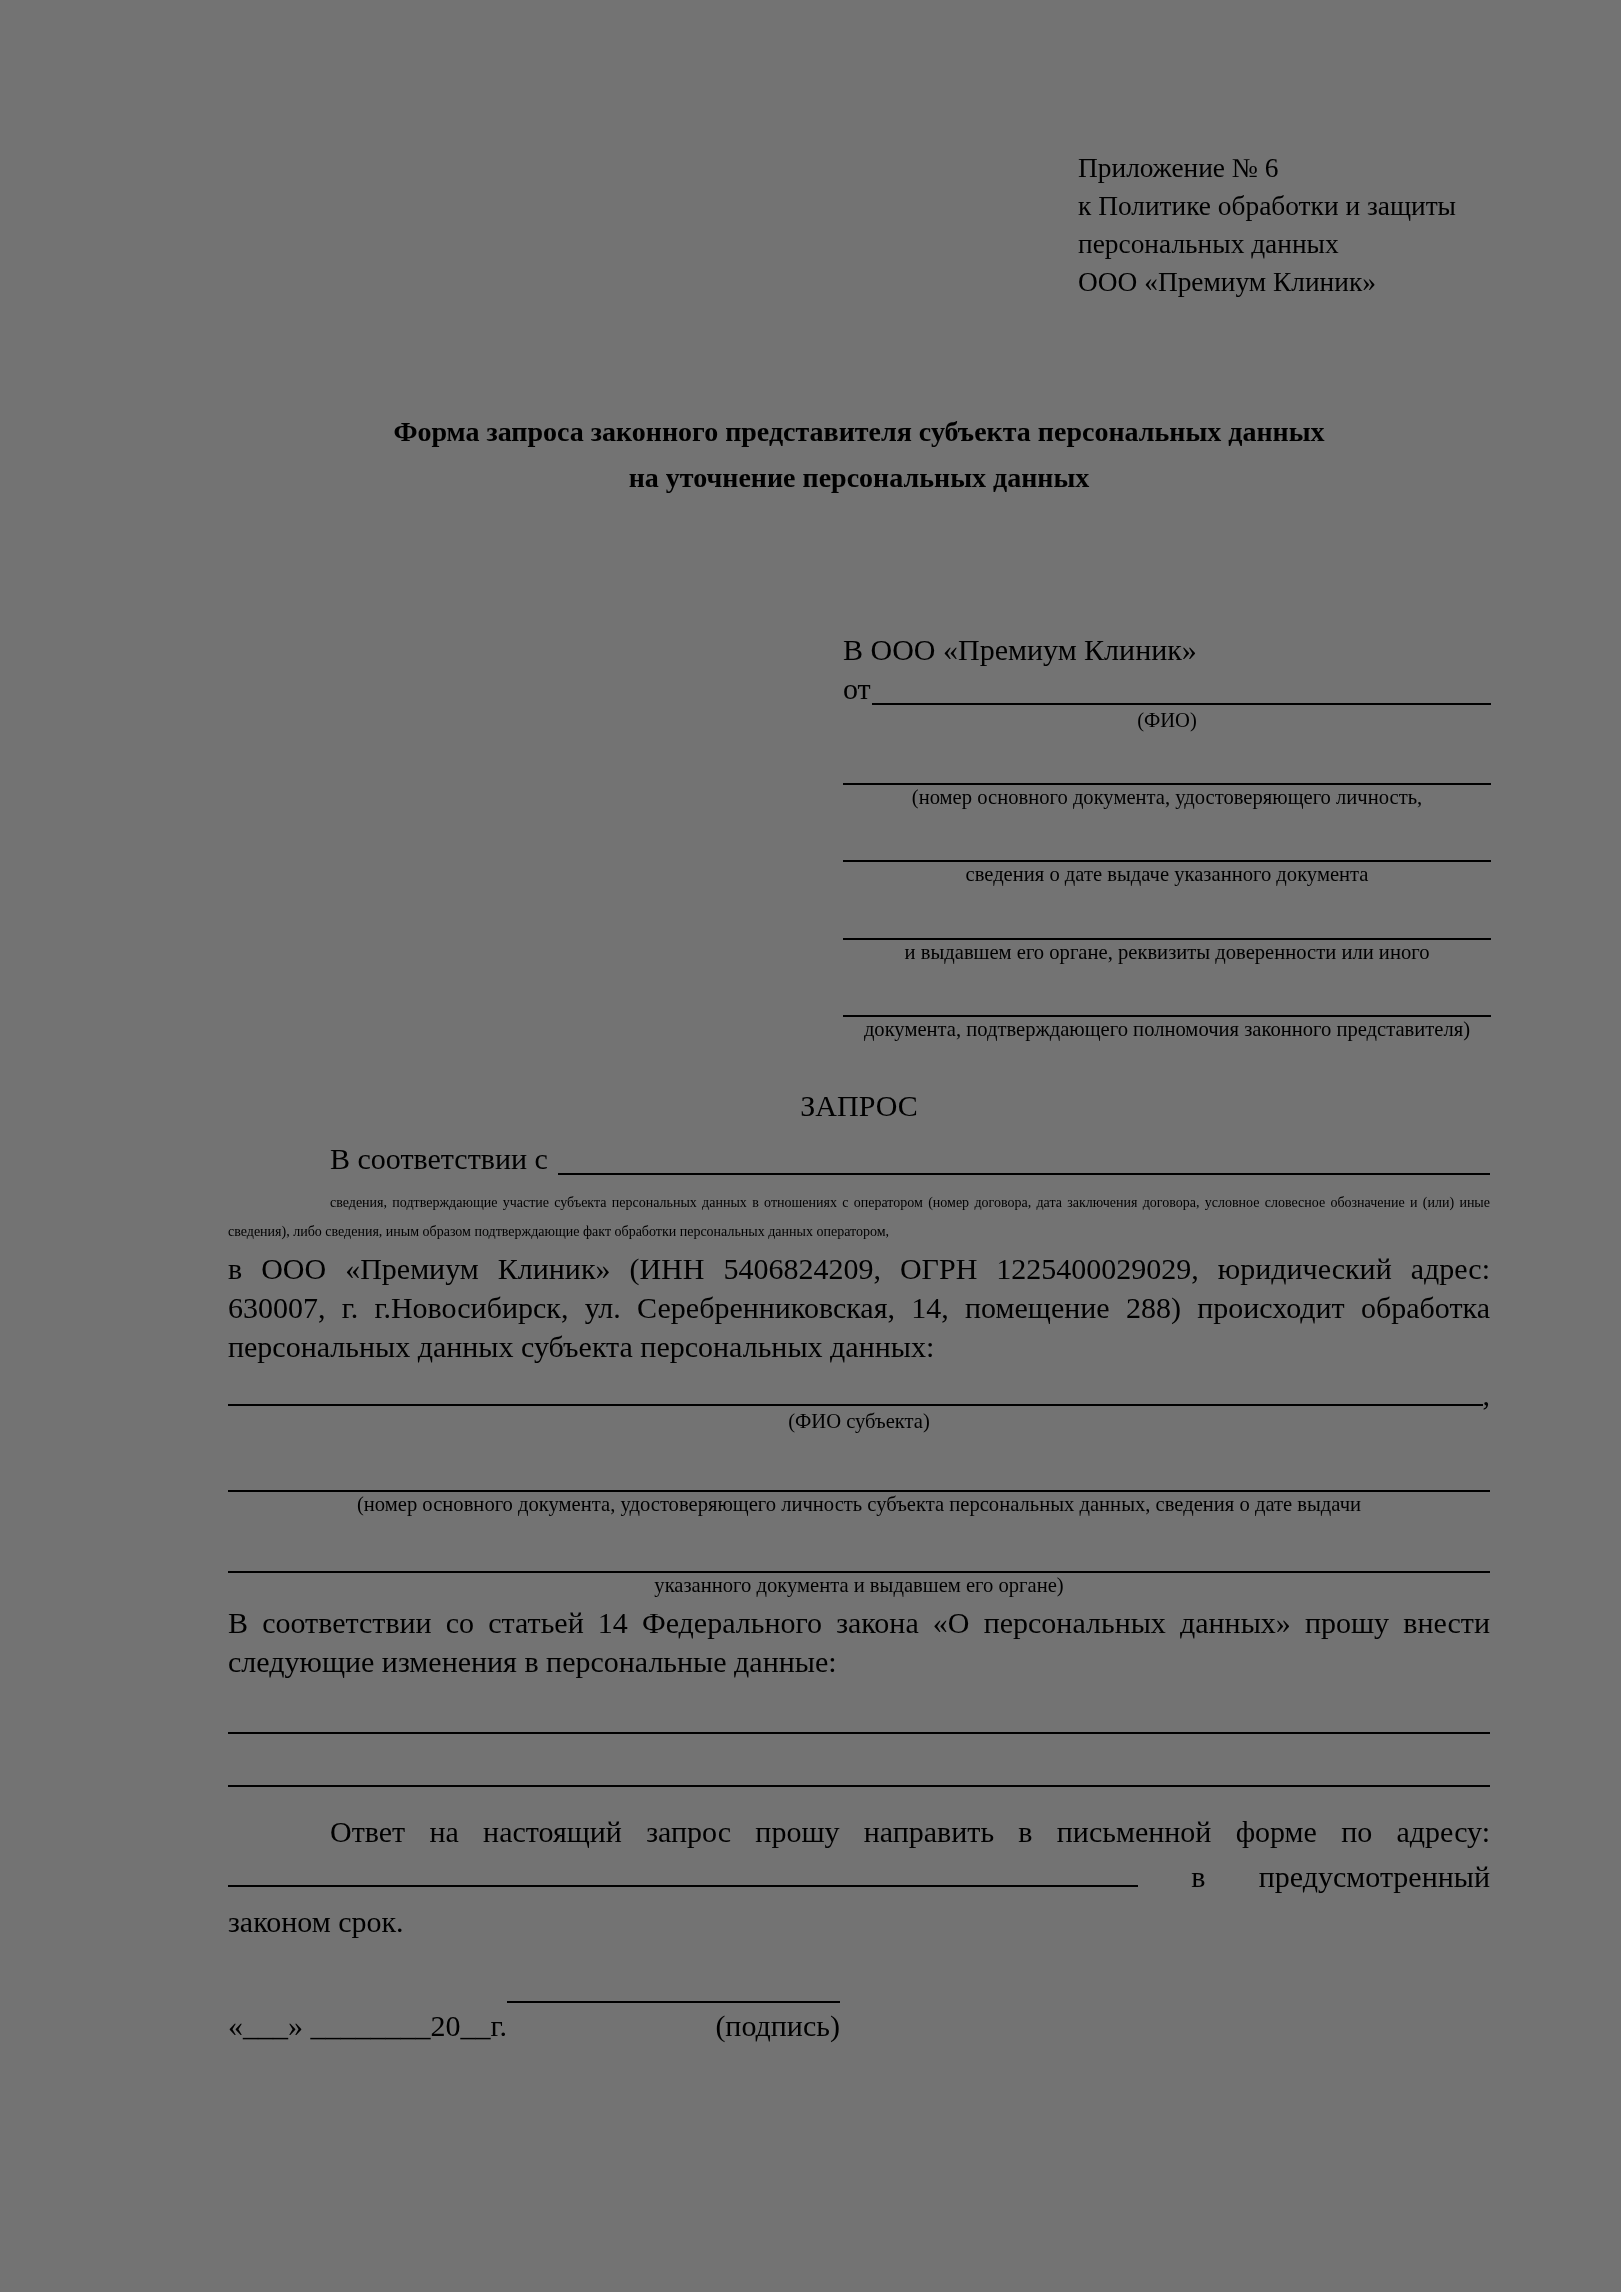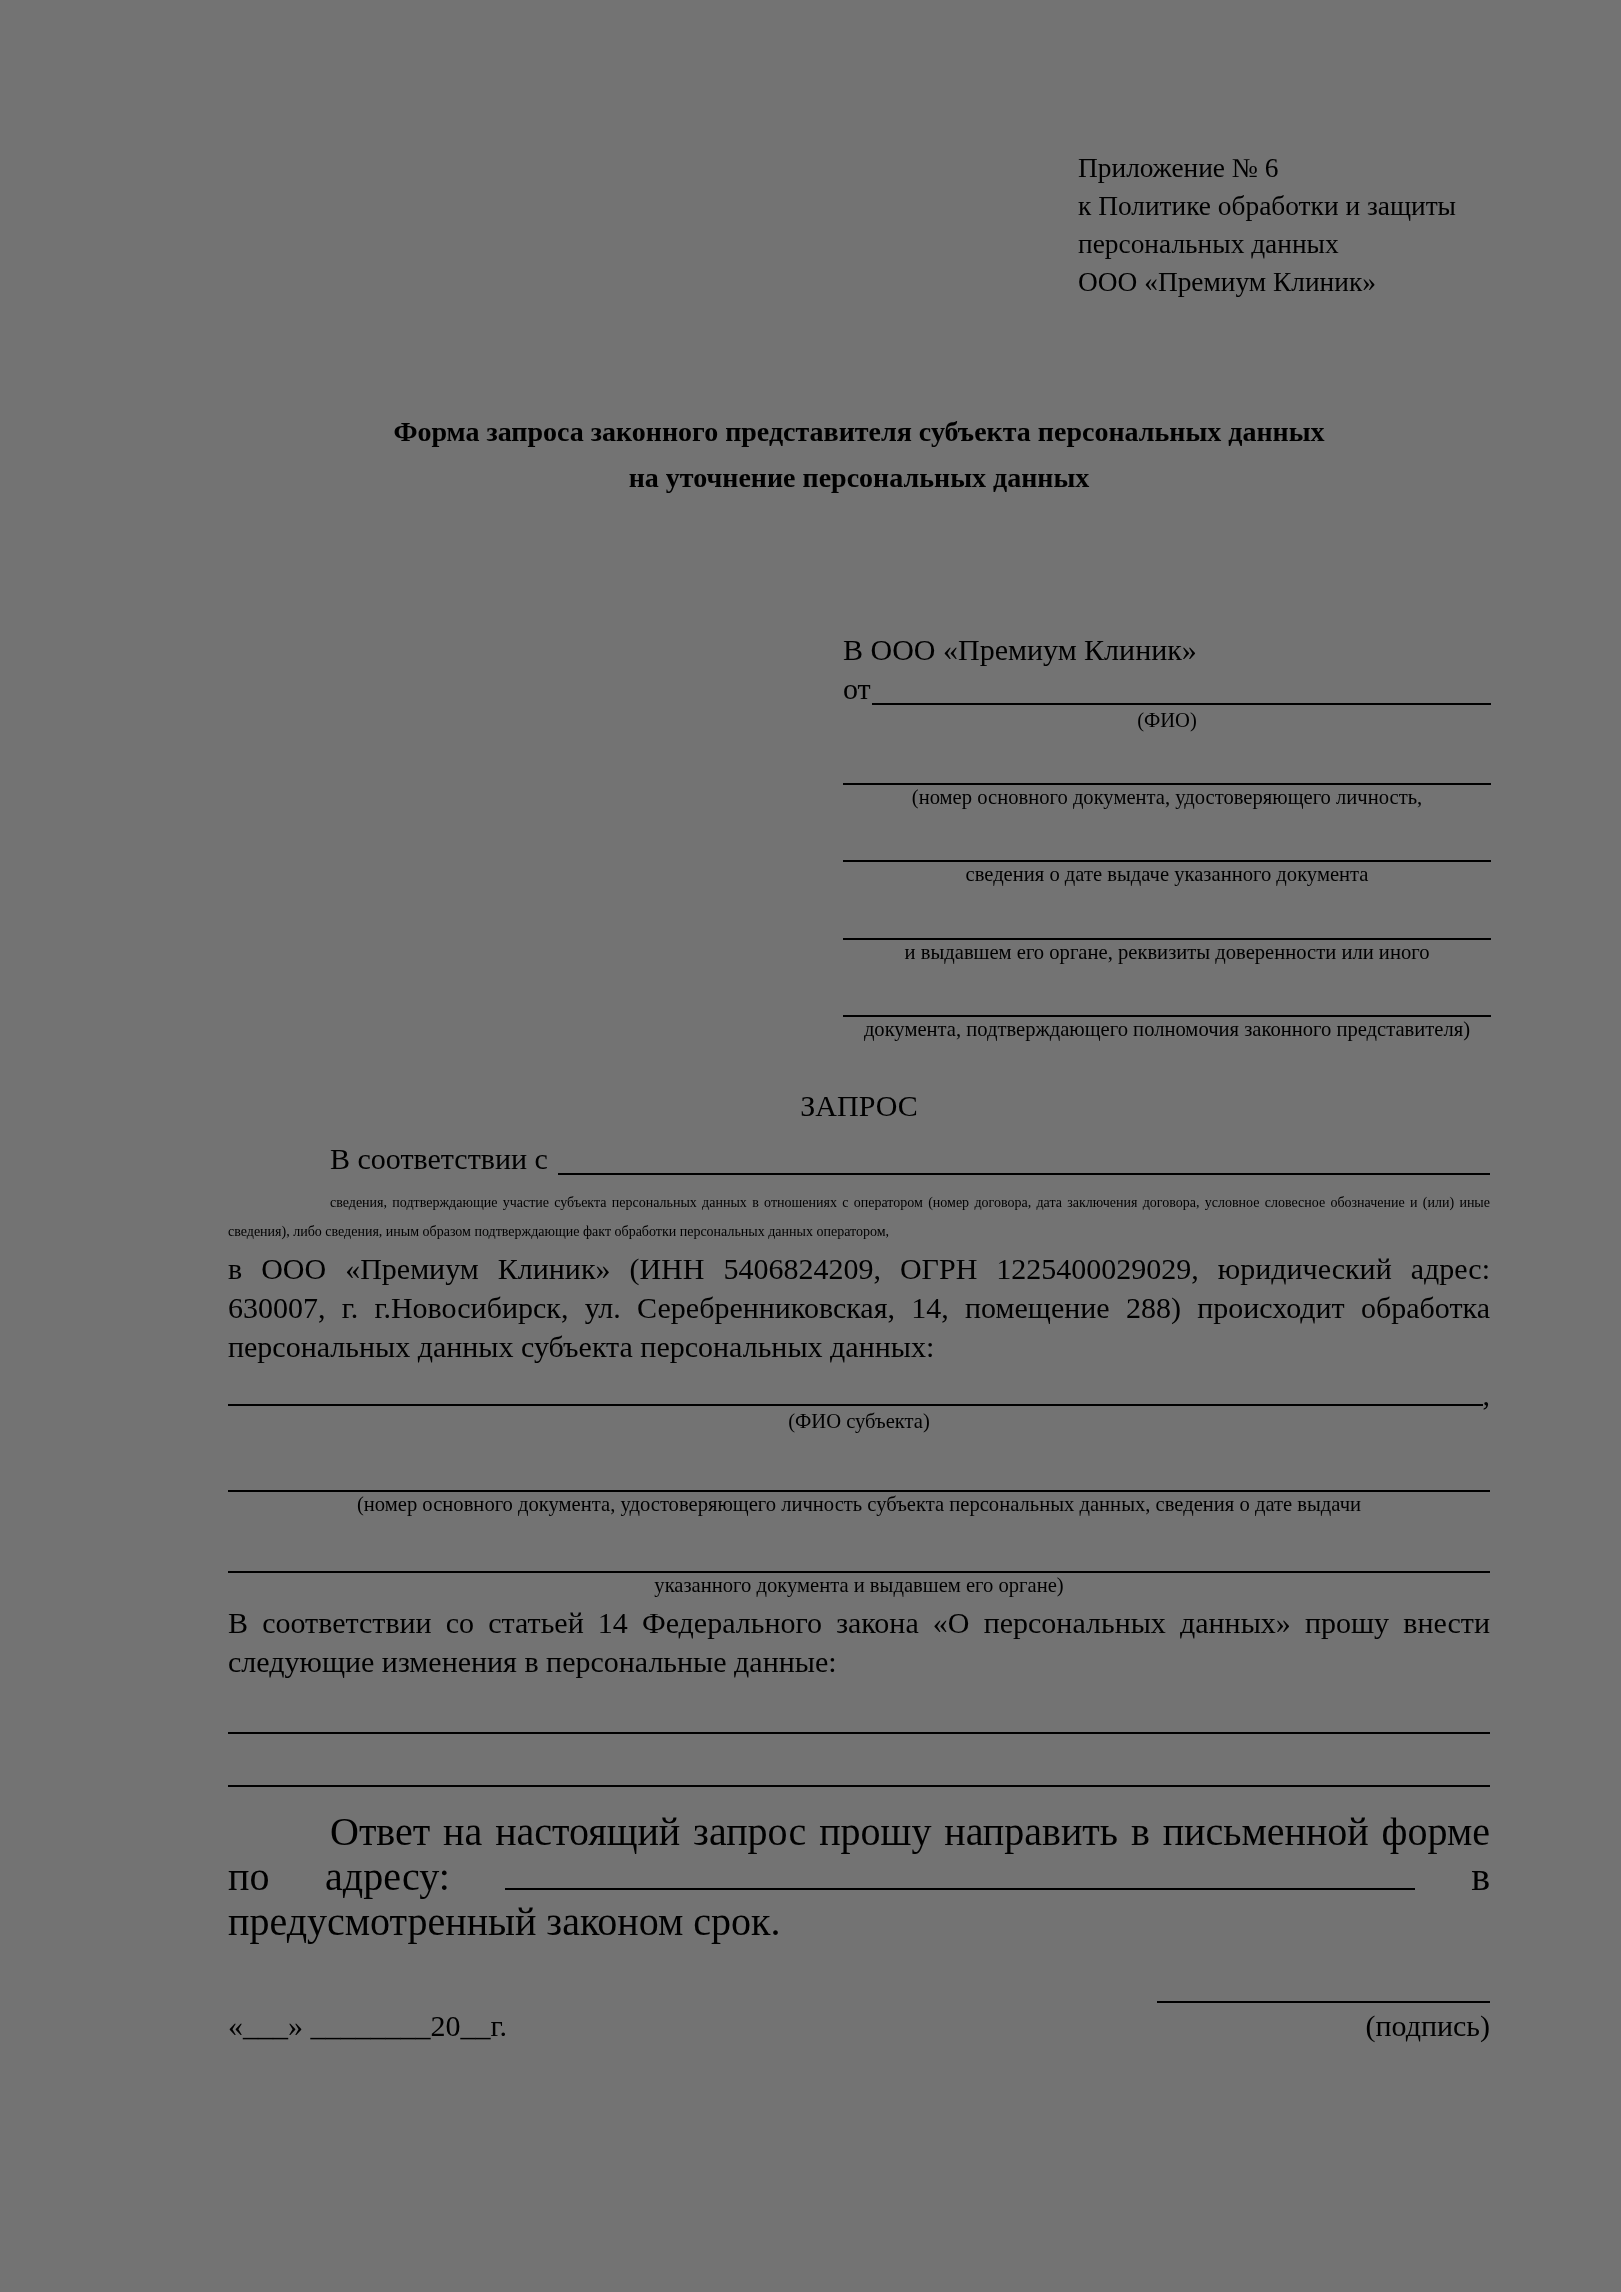--- a/index.html
+++ b/index.html
@@ -54,27 +54,27 @@
   .body-par{font-size:30px;line-height:39px;text-align:justify;}
   .operator-par{margin-top:3px;}
 
   .subject-row{display:flex;align-items:flex-end;font-size:30px;margin-top:5.9px;height:37px;}
   .subject-row .comma{line-height:29px;}
   .fline2{height:29px;border-bottom:2px solid #000;}
   .law-par{margin-top:5.9px;}
 
   .blank-line{height:51px;border-bottom:2px solid #000;}
 
-  .reply-par{margin-top:21.6px;text-indent:102px;font-size:40px;line-height:45px;text-align:justify;}
+  .reply-par{margin-top:21.6px;text-indent:102px;font-size:30px;line-height:45px;text-align:justify;}
   .uline-inline{display:inline-block;width:910px;border-bottom:2px solid #000;height:27.4px;text-indent:0;}
 
   
   .footer-row{
-    margin-top:57px;display:flex;justify-content:space-between;align-items:flex-end;
-    font-size:30px;line-height:39px;gap:8px;
+    margin-top:57px;display:flex;align-items:flex-end;
+    font-size:30px;line-height:39px;
   }
   .sig-group{display:flex;align-items:flex-end;flex-direction:column;}
   .sig-line{width:333px;border-bottom:2px solid #000;margin-bottom:2.9px;}
 </style>
 </head>
 <body>
 
 <div class="page">
   <div class="content">
 

